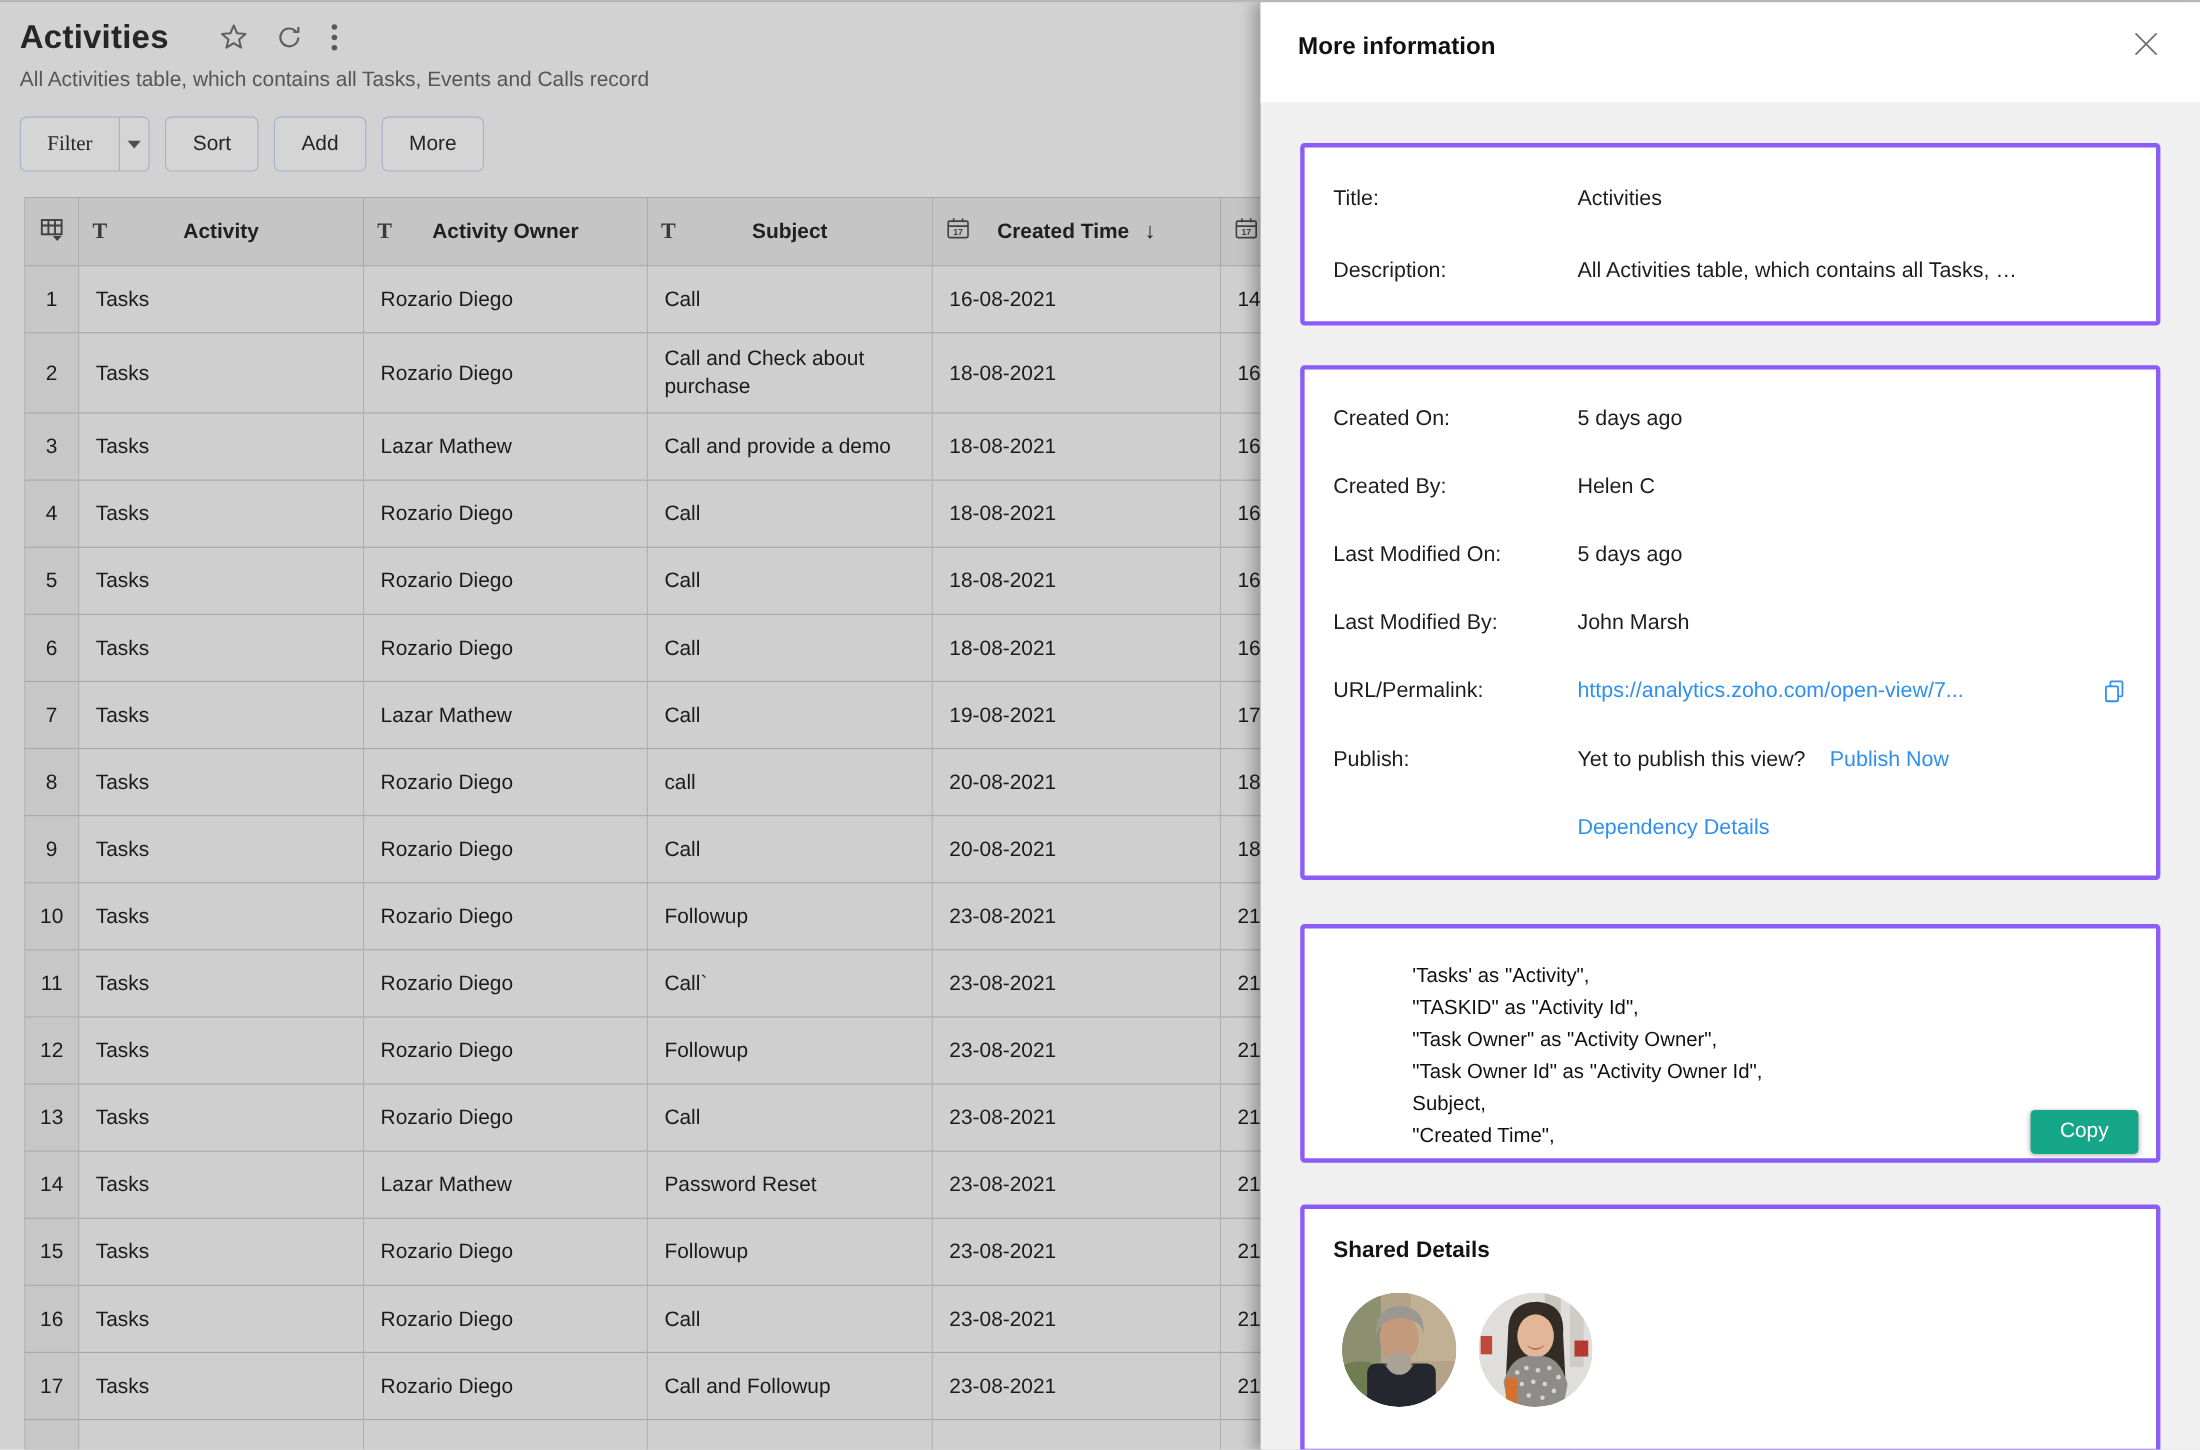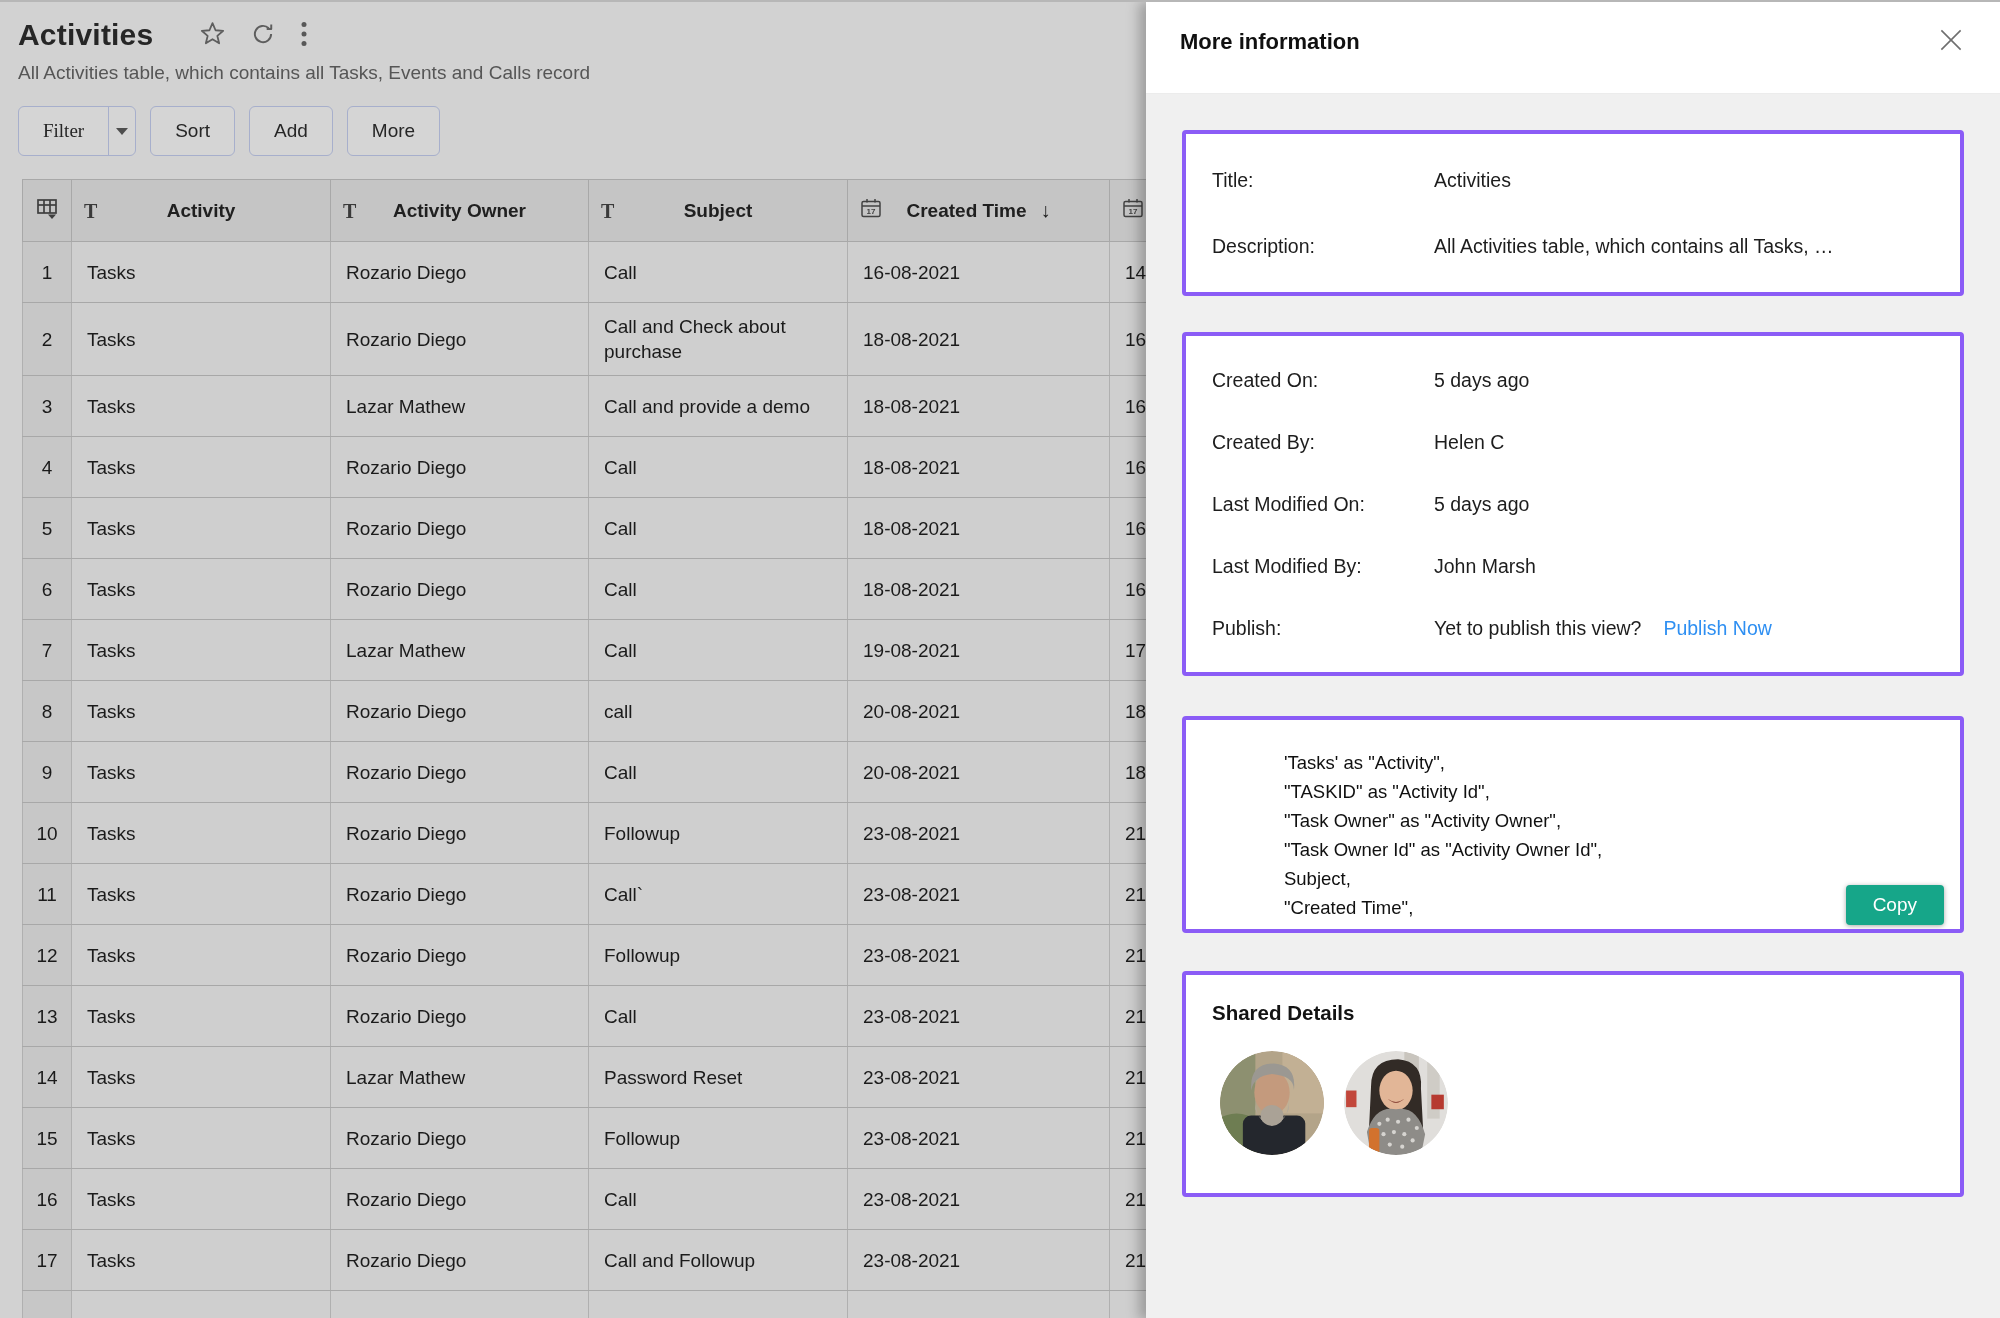--- a/index.html
+++ b/index.html
@@ -363,24 +363,38 @@
         </div>
         <div class="meta-row">
           <div class="info-label">Last Modified On:</div>
           <div class="info-value">5 days ago</div>
         </div>
         <div class="meta-row">
           <div class="info-label">Last Modified By:</div>
           <div class="info-value">John Marsh</div>
         </div>
         <div class="meta-row">
+          <div class="info-label">URL/Permalink:</div>
+          <a class="blue-link">https://analytics.zoho.com/open-view/7...</a>
+          <span class="copy-link-icon">
+            <svg width="24" height="24" viewBox="0 0 24 24" fill="#fff" stroke="#2e8ff2" stroke-width="1.6">
+              <rect x="8.5" y="3.5" width="11" height="13.5" rx="1"></rect>
+              <rect x="4.5" y="8" width="11" height="13.5" rx="1"></rect>
+            </svg>
+          </span>
+        </div>
+        <div class="meta-row">
           <div class="info-label">Publish:</div>
           <div class="info-value">Yet to publish this view?</div>
           <span class="publish-gap"></span>
           <a class="blue-link">Publish Now</a>
+        </div>
+        <div class="meta-row">
+          <div class="info-label"></div>
+          <a class="blue-link">Dependency Details</a>
         </div>
       </div>
 
       <div class="card card-sql">
         <div id="sql-box">
             <div class="sql-line">              'Tasks' as "Activity",</div>
             <div class="sql-line">              "TASKID" as "Activity Id",</div>
             <div class="sql-line">              "Task Owner" as "Activity Owner",</div>
             <div class="sql-line">              "Task Owner Id" as "Activity Owner Id",</div>
             <div class="sql-line">              Subject,</div>

